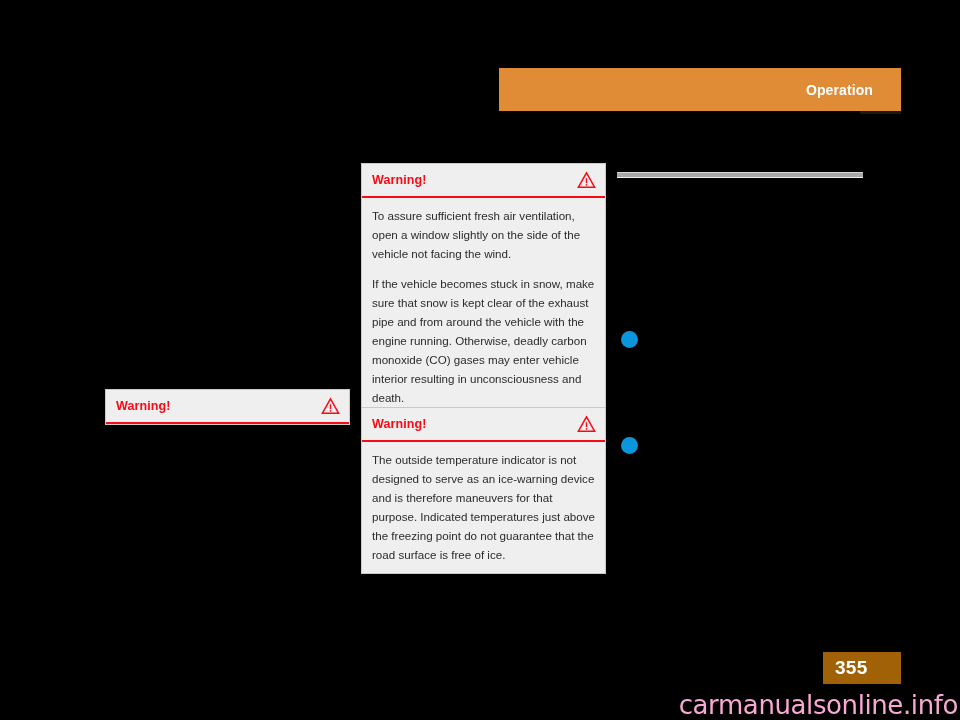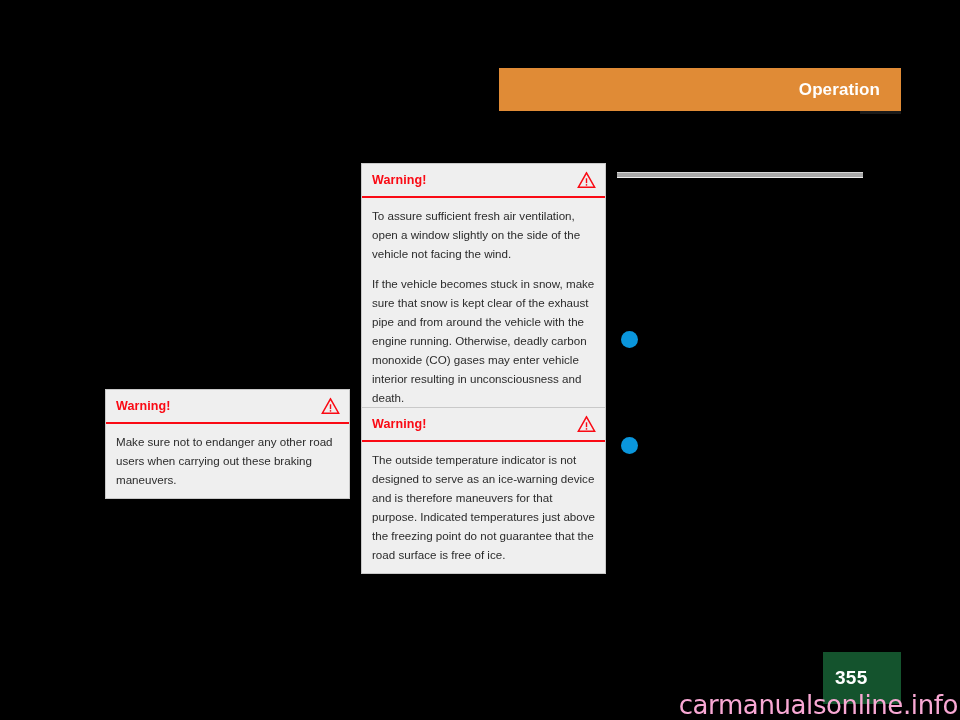--- a/index.html
+++ b/index.html
@@ -21,25 +21,25 @@
     position: absolute;
     left: 499px;
     top: 68px;
     width: 402px;
     height: 43px;
     background: #e08b36;
     box-sizing: border-box;
   }
   .header-title {
     position: absolute;
-    right: 21px;
+    right: 28px;
     top: 50%;
     transform: translateY(-50%);
     color: #ffffff;
-    font-size: 17px;
+    font-size: 14px;
     font-weight: bold;
     letter-spacing: 0.1px;
     white-space: nowrap;
   }
   .header-underline {
     position: absolute;
     left: 860px;
     top: 111px;
     width: 41px;
     height: 3px;
@@ -120,22 +120,22 @@
   }
   #bullet-1 { left: 621px; top: 331px; }
   #bullet-2 { left: 621px; top: 437px; }
 
   
   .page-badge {
     position: absolute;
     left: 823px;
     top: 652px;
     width: 78px;
-    height: 52px;
-    background: #14532d;
+    height: 32px;
+    background: #a16207;
   }
   .page-badge-num {
     position: absolute;
     left: 12px;
     top: 50%;
     transform: translateY(-50%);
     color: #ffffff;
     font-size: 19px;
     font-weight: bold;
     letter-spacing: 0.3px;
@@ -182,23 +182,20 @@
   <div class="warnbox-head">
     <span class="warnbox-title">Warning!</span>
     <span>
       <svg class="warn-icon" viewBox="0 0 20 18" xmlns="http://www.w3.org/2000/svg">
         <path d="M10 1.4 L18.6 16.6 L1.4 16.6 Z" fill="none" stroke="#fa0a14" stroke-width="1.6" stroke-linejoin="miter"></path>
         <rect x="9.25" y="7.2" width="1.5" height="5.1" fill="#fa0a14"></rect>
         <rect x="9.25" y="13.4" width="1.5" height="1.6" fill="#fa0a14"></rect>
       </svg>
     </span>
   </div>
-  <div class="warnbox-body">
-    <p>Make sure not to endanger any other road users when carrying out these braking maneuvers.</p>
-  </div>
 </div>
 
 <div class="warnbox" id="warn-temp">
   <div class="warnbox-head">
     <span class="warnbox-title">Warning!</span>
     <span>
       <svg class="warn-icon" viewBox="0 0 20 18" xmlns="http://www.w3.org/2000/svg">
         <path d="M10 1.4 L18.6 16.6 L1.4 16.6 Z" fill="none" stroke="#fa0a14" stroke-width="1.6" stroke-linejoin="miter"></path>
         <rect x="9.25" y="7.2" width="1.5" height="5.1" fill="#fa0a14"></rect>
         <rect x="9.25" y="13.4" width="1.5" height="1.6" fill="#fa0a14"></rect>

